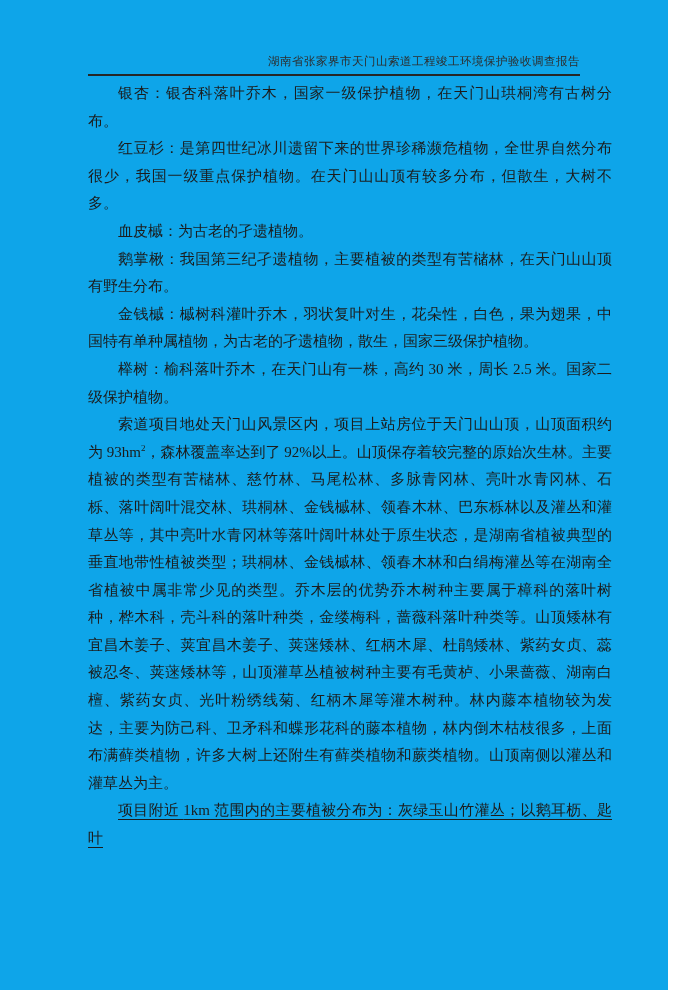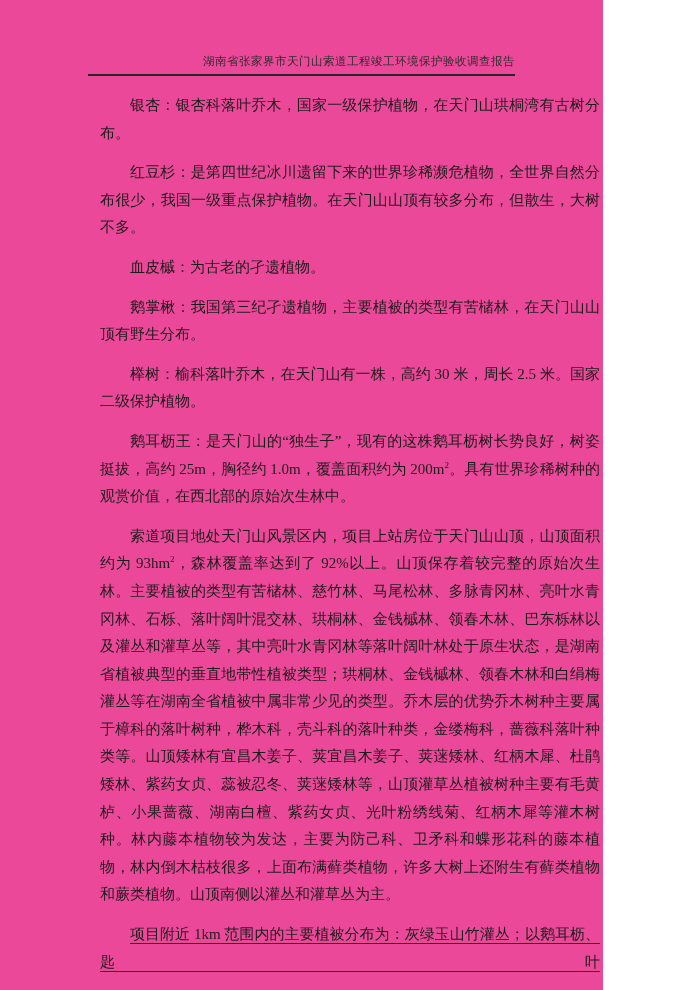--- a/index.html
+++ b/index.html
@@ -1,20 +1,20 @@
 <!DOCTYPE html>
 <html lang="zh"><head>
 <meta charset="utf-8">
 <style>
   html, body { margin: 0; padding: 0; background: #ffffff; }
   .page {
     position: relative;
-    width: 603px;
+    width: 668px;
     height: 990px;
-    background: #ec4899;
+    background: #0ea5e9;
     font-family: "Liberation Serif", "DejaVu Serif", serif;
     color: #1c1c1c;
     overflow: hidden;
   }
   .header-title {
     position: absolute;
     top: 54px;
     right: 88px;
     font-size: 11.5px;
     color: #2d2d2d;
@@ -29,21 +29,21 @@
     height: 2px;
     background: #262626;
   }
   .content {
     position: absolute;
     top: 80px;
     left: 88px;
     width: 524px;
   }
   .content p {
-    margin: 12px;
+    margin: 0;
     font-size: 15px;
     line-height: 27.6px;
     text-align: justify;
     text-indent: 2em;
   }
   .content p sup {
     font-size: 9px;
     line-height: 0;
   }
   .p-last {
@@ -72,23 +72,23 @@
 <div class="page">
 
   <div class="header-title">湖南省张家界市天门山索道工程竣工环境保护验收调查报告</div>
   <div class="header-rule"></div>
 
   <div class="content">
     <p>银杏：银杏科落叶乔木，国家一级保护植物，在天门山珙桐湾有古树分布。</p>
     <p>红豆杉：是第四世纪冰川遗留下来的世界珍稀濒危植物，全世界自然分布很少，我国一级重点保护植物。在天门山山顶有较多分布，但散生，大树不多。</p>
     <p>血皮槭：为古老的孑遗植物。</p>
     <p>鹅掌楸：我国第三纪孑遗植物，主要植被的类型有苦槠林，在天门山山顶有野生分布。</p>
+    <p>金钱槭：槭树科灌叶乔木，羽状复叶对生，花朵性，白色，果为翅果，中国特有单种属植物，为古老的孑遗植物，散生，国家三级保护植物。</p>
     <p>榉树：榆科落叶乔木，在天门山有一株，高约 30 米，周长 2.5 米。国家二级保护植物。</p>
 
-    <p><span>鹅耳枥王：是天门山的“独生子”，现有的这株鹅耳枥树长势良好，树姿挺拔，高约 25m，胸径约 1.0m，覆盖面积约为 200m</span><sup>2</sup><span>。具有世界珍稀树种的观赏价值，在西北部的原始次生林中。</span></p>
 
     <p><span>索道项目地处天门山风景区内，项目上站房位于天门山山顶，山顶面积约为 93hm</span><sup>2</sup><span>，森林覆盖率达到了 92%以上。山顶保存着较完整的原始次生林。主要植被的类型有苦槠林、慈竹林、马尾松林、多脉青冈林、亮叶水青冈林、石栎、落叶阔叶混交林、珙桐林、金钱槭林、领春木林、巴东栎林以及灌丛和灌草丛等，其中亮叶水青冈林等落叶阔叶林处于原生状态，是湖南省植被典型的垂直地带性植被类型；珙桐林、金钱槭林、领春木林和白绢梅灌丛等在湖南全省植被中属非常少见的类型。乔木层的优势乔木树种主要属于樟科的落叶树种，桦木科，壳斗科的落叶种类，金缕梅科，蔷薇科落叶种类等。山顶矮林有宜昌木姜子、荚宜昌木姜子、荚蒾矮林、红柄木犀、杜鹃矮林、紫药女贞、蕊被忍冬、荚蒾矮林等，山顶灌草丛植被树种主要有毛黄栌、小果蔷薇、湖南白檀、紫药女贞、光叶粉绣线菊、红柄木犀等灌木树种。林内藤本植物较为发达，主要为防己科、卫矛科和蝶形花科的藤本植物，林内倒木枯枝很多，上面布满藓类植物，许多大树上还附生有藓类植物和蕨类植物。山顶南侧以灌丛和灌草丛为主。</span></p>
 
     <p class="p-last"><span class="u-wrap"><span>项目附近 </span><b class="seg-bold">1km</b><span> 范围内的主要植被分布为：灰绿玉山竹灌丛；以鹅耳枥、匙叶</span></span></p>
   </div>
 
 
 </div>
 
 </body></html>

